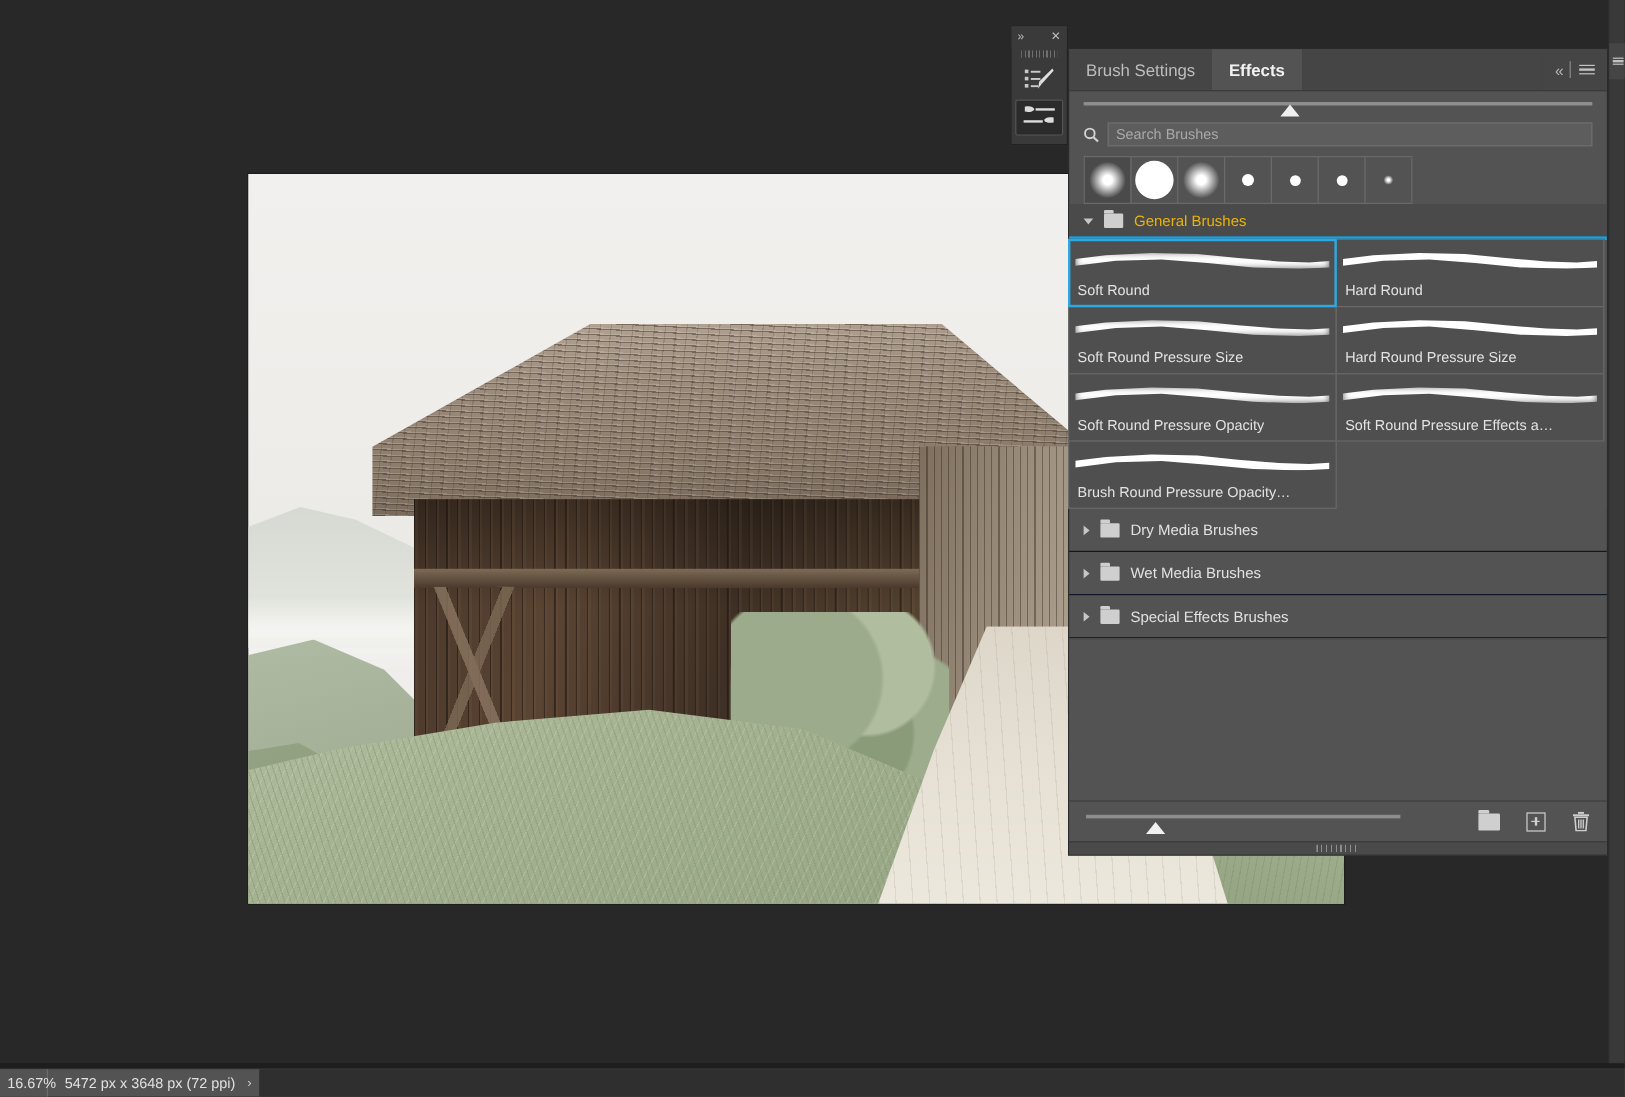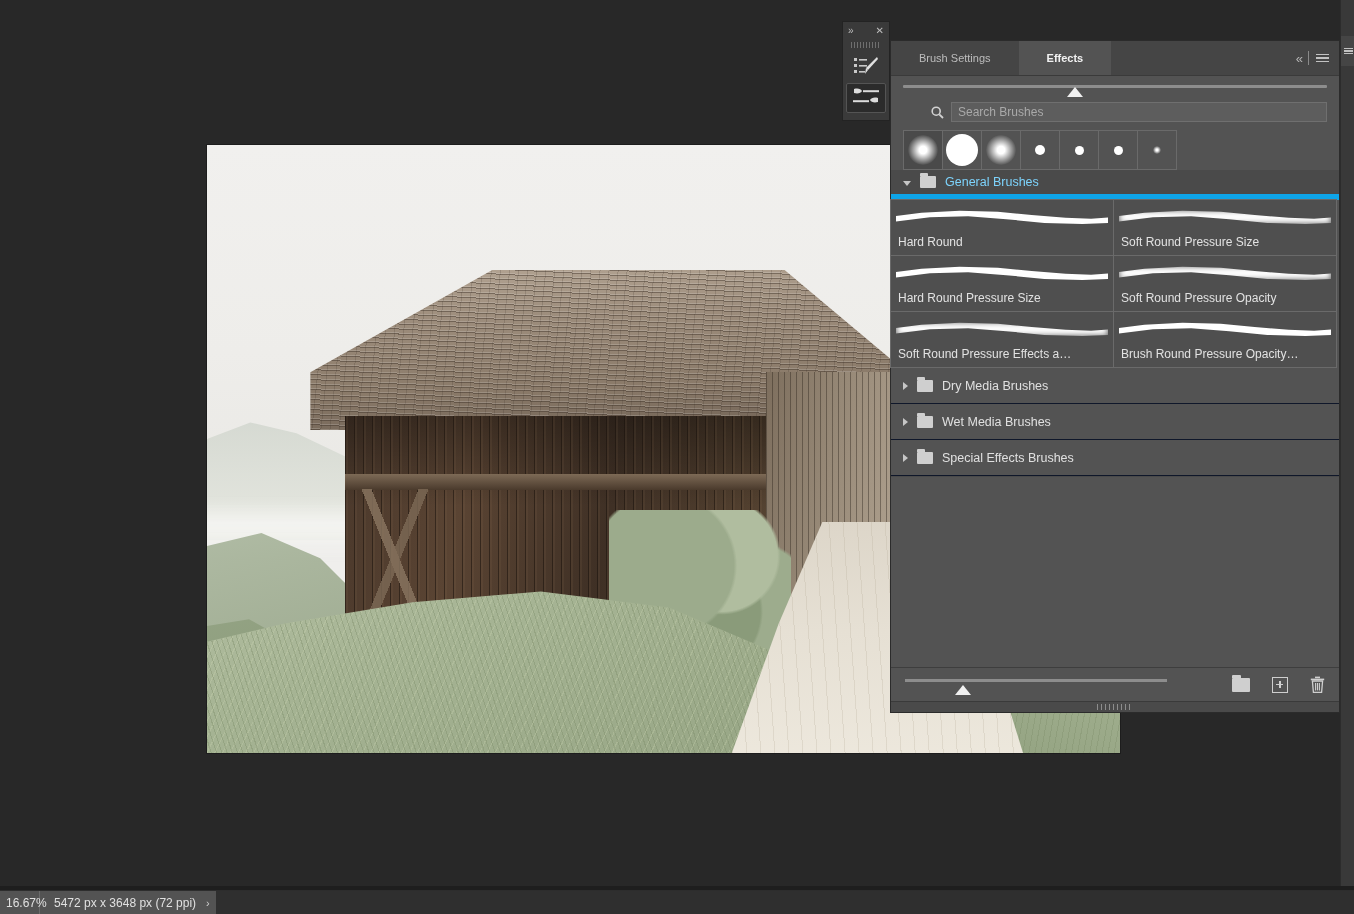--- a/index.html
+++ b/index.html
@@ -236,22 +236,22 @@
     background:#535353;
     border:1px solid #2b2b2b;
     display:flex; flex-direction:column;
   }
   .panel-tabs {
     height:35px; display:flex; align-items:stretch;
     background:#454545; position:relative;
     border-bottom:1px solid #3a3a3a;
   }
   .tab {
-    padding:0 28px; display:flex; align-items:center;
-    font-size:11px; color:#bdbdbd; cursor:pointer;
+    padding:0 14px; display:flex; align-items:center;
+    font-size:14px; color:#bdbdbd; cursor:pointer;
     background:#454545;
   }
   .tab.active { background:#535353; color:#f2f2f2; font-weight:bold; }
   .tab-spacer { flex:1; background:#454545; }
   .tab-tools {
     display:flex; align-items:center; gap:7px; padding:0 10px;
     background:#454545; color:#b6b6b6;
   }
   .collapse-ico { font-size:13px; letter-spacing:-2px; cursor:pointer; }
   .divider-v { width:1px; height:14px; background:#8a8a8a; }
@@ -277,21 +277,21 @@
   .slider-row { padding:5px 12px 0 12px; position:relative; height:22px; }
   .slider-track {
     height:3px; background:#8d8d8d; margin-top:4px; border-radius:1px;
   }
   .slider-thumb {
     position:absolute; left:176px; top:11px;
     width:0;height:0;
     border-left:8px solid transparent; border-right:8px solid transparent;
     border-bottom:10px solid #f0f0f0;
   }
-  .search-row { padding:4px 12px 8px 12px; display:flex; align-items:center; gap:7px;margin-left:28px; }
+  .search-row { padding:4px 12px 8px 12px; display:flex; align-items:center; gap:7px; }
   .search-ico { width:13px; height:13px; position:relative; flex:0 0 auto; }
   .search-input {
     flex:1; height:20px; background:#5d5d5d;
     border:1px solid #6f6f6f; color:#d8d8d8;
     font-size:12px; padding:0 6px;
     font-family:"Liberation Sans", sans-serif;
   }
   .search-input::placeholder{ color:#a9a9a9; }
 
   .tip-strip { display:flex; padding:0 12px 0 12px; }
@@ -301,22 +301,22 @@
     display:flex; align-items:center; justify-content:center;
     cursor:pointer;
   }
   .tip-cell.sel { background:#4a4a4a; }
   .dot-soft { border-radius:50%; background: radial-gradient(circle, #ffffff 0%, #ffffff 18%, rgba(255,255,255,0) 72%); }
   .dot-hard { border-radius:50%; background:#ffffff; }
 
   .group-row {
     display:flex; align-items:center; gap:9px;
     height:30px; padding:0 12px;
-    background:#4a4a4a; border-bottom:6px solid #0ea5e9;
-    cursor:pointer; font-size:12.5px; color:#7dd3fc;
+    background:#4a4a4a; border-bottom:3px solid #0ea5e9;
+    cursor:pointer; font-size:12.5px; color:#eab308;
   }
   .tri { width:0;height:0; flex:0 0 auto; }
   .tri.down { border-left:4.5px solid transparent; border-right:4.5px solid transparent; border-top:5px solid #c6c6c6; margin-top:2px;}
   .tri.right { border-top:4.5px solid transparent; border-bottom:4.5px solid transparent; border-left:5px solid #c6c6c6; }
   .folder {
     width:16px; height:12px; background:#cfcfcf; flex:0 0 auto;
     position:relative; border-radius:1px;
   }
   .folder::before{
     content:""; position:absolute; left:0; top:-3px; width:8px; height:3px;
@@ -567,20 +567,26 @@
       </div>
     </div>
 
     <div class="group-row">
       <span class="tri down"></span>
       <span class="folder"></span>
       <span>General Brushes</span>
     </div>
 
     <div class="preset-grid">
+      <div class="preset selected">
+        <div class="stroke-wrap">
+            <div class="stroke soft"></div>
+          </div>
+        <div class="preset-label">Soft Round</div>
+      </div>
       <div class="preset">
         <div class="stroke-wrap">
             <div class="stroke"></div>
           </div>
         <div class="preset-label">Hard Round</div>
       </div>
       <div class="preset">
         <div class="stroke-wrap">
             <div class="stroke soft"></div>
           </div>

